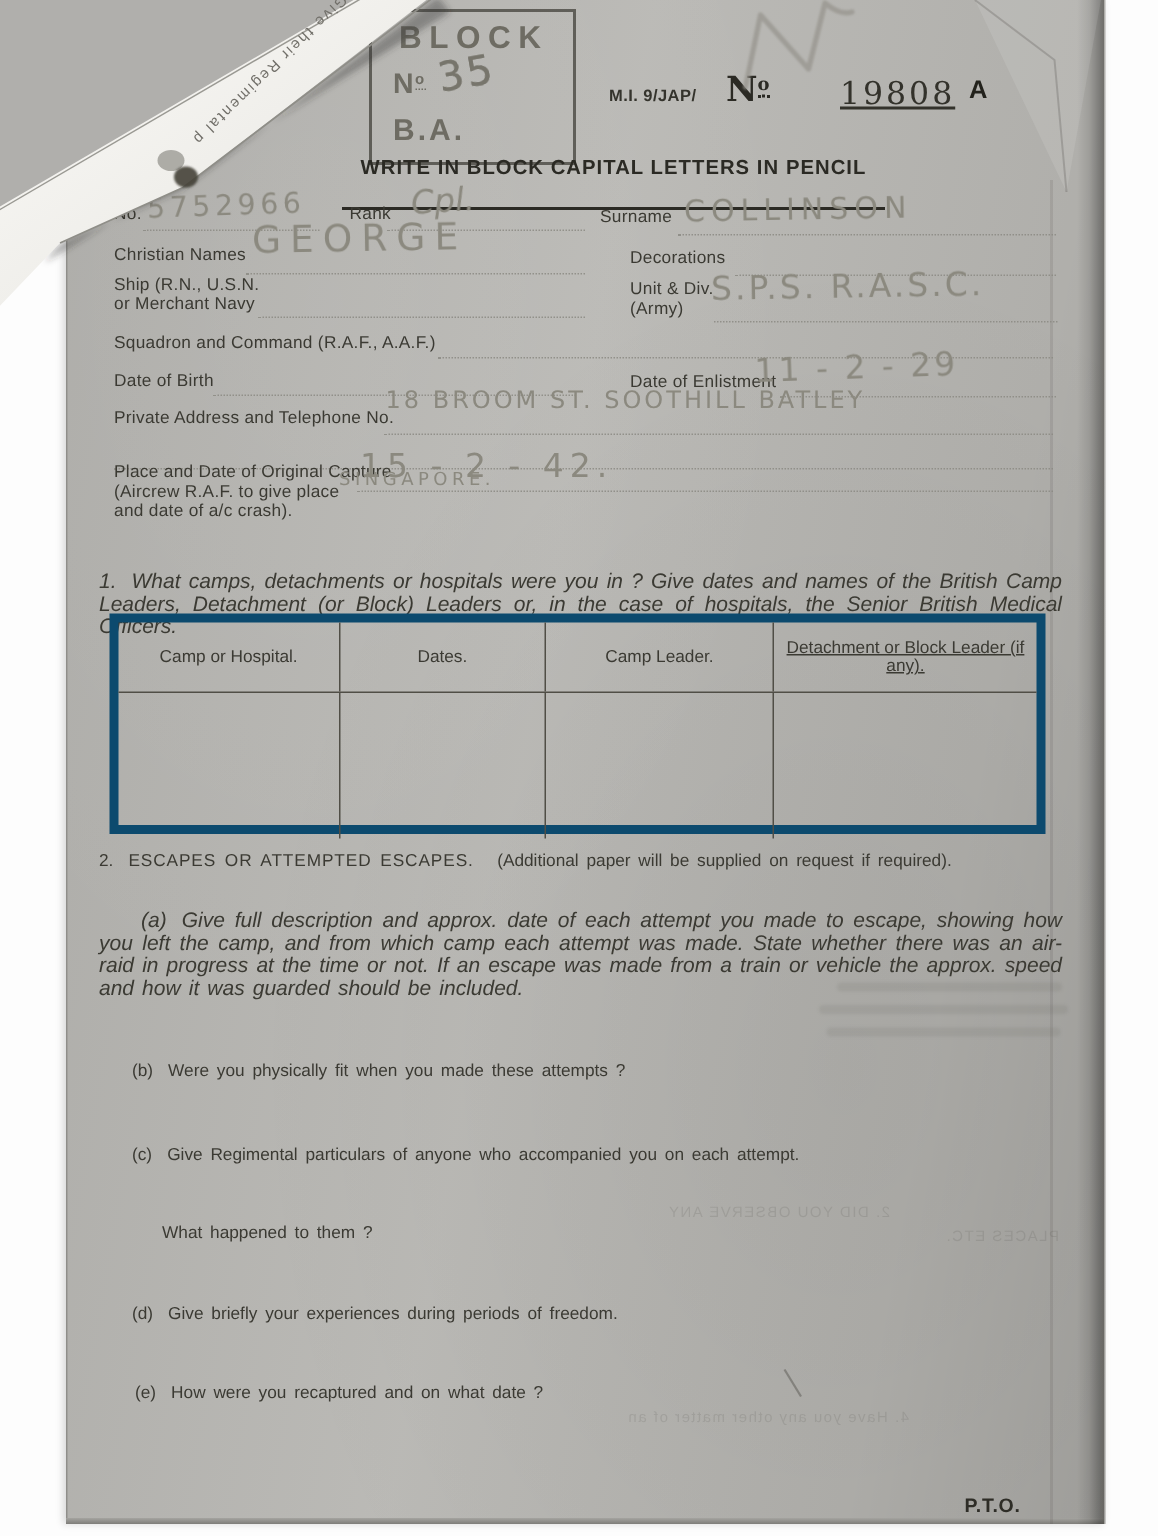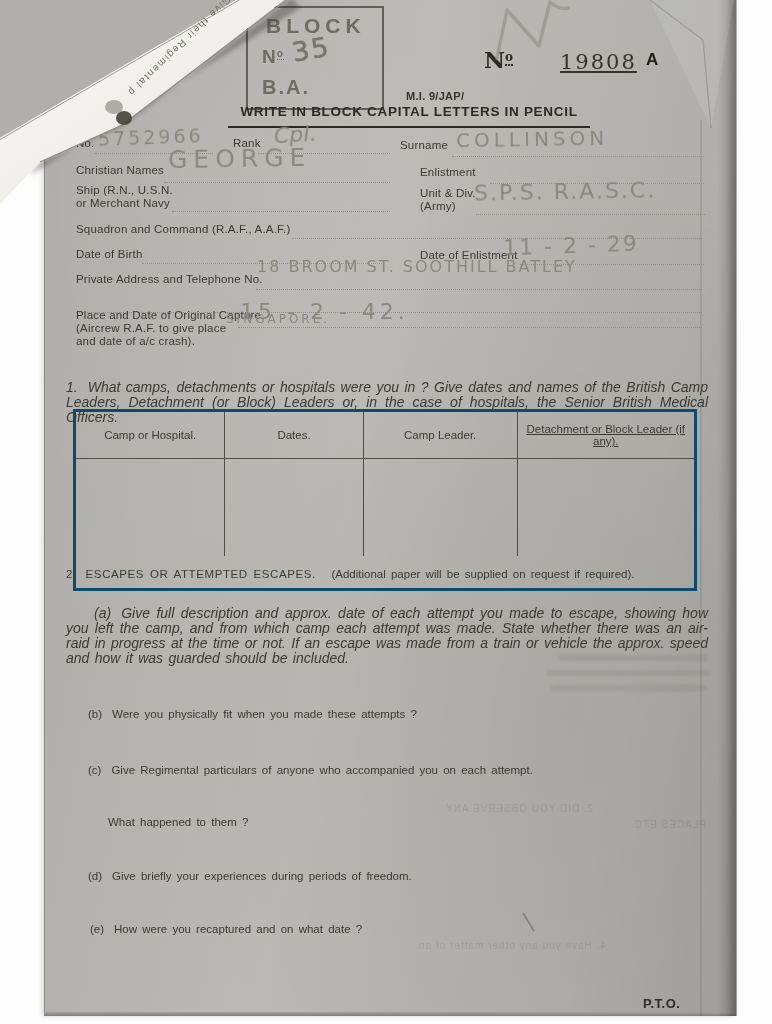--- a/index.html
+++ b/index.html
@@ -21,43 +21,43 @@
   #crease-v{position:absolute;left:700px;top:120px;width:2px;height:896px;background:rgba(75,73,68,.14);}
   
   .lbl{position:absolute;font-size:11.5px;color:#3b3a33;letter-spacing:.2px;white-space:nowrap;}
   .para{position:absolute;font-size:14px;color:#3b3a33;line-height:15px;text-align:justify;word-spacing:1.5px;font-style:italic;}
   .line{position:absolute;font-size:11.5px;color:#3b3a33;white-space:nowrap;word-spacing:2px;}
   .tag{display:inline-block;margin-right:10px;}
   .tag-indent{display:inline-block;margin-left:28px;margin-right:10px;}
   .dots{position:absolute;height:1px;border-bottom:1.5px dotted #8b8a83;opacity:.85;}
   #heading{position:absolute;left:228px;top:104px;width:362px;text-align:center;
            font-size:13.5px;font-weight:bold;letter-spacing:.7px;color:#2b2a24;
-           border-bottom:2.5px solid #2b2a24;padding-bottom:7px;white-space:nowrap;}
-  
-  #mi-ref{position:absolute;left:406px;top:58px;font-size:11px;font-weight:bold;color:#34332c;letter-spacing:.3px;margin-top:32px;}
+           border-bottom:2.5px solid #2b2a24;padding-bottom:19px;white-space:nowrap;}
+  
+  #mi-ref{position:absolute;left:406px;top:58px;font-size:11px;font-weight:bold;color:#34332c;letter-spacing:.3px;}
   #no-abbrev{position:absolute;left:484px;top:46px;font-family:"DejaVu Serif",serif;font-weight:bold;
              font-size:23px;color:#2b2a24;}
   #no-abbrev .supo{font-size:12px;vertical-align:7px;border-bottom:2px dotted #2b2a24;}
   #serial{position:absolute;left:560px;top:50px;font-family:"DejaVu Serif",serif;font-size:21px;
           color:#33322b;letter-spacing:2px;text-decoration:underline;}
   #series{position:absolute;left:646px;top:50px;font-size:17px;font-weight:bold;color:#23221c;letter-spacing:1px;}
   
   #stamp{position:absolute;left:246px;top:6px;width:134px;height:100px;border:2px solid rgba(66,64,58,.75);
          color:#6e6c63;font-weight:bold;}
   #stamp .s1{position:absolute;left:18px;top:6px;font-size:21px;letter-spacing:5px;}
   #stamp .s2{position:absolute;left:14px;top:38px;font-size:19px;letter-spacing:1px;}
   #stamp .s2 .supo{font-size:10px;vertical-align:6px;border-bottom:1.5px dotted #6e6c63;}
   #stamp .s3{position:absolute;left:14px;top:68px;font-size:20px;letter-spacing:2px;}
   #stamp-no{position:absolute;left:292px;top:34px;font-family:"DejaVu Sans",sans-serif;font-size:27px;
             color:#75736a;transform:rotate(-10deg);letter-spacing:2px;filter:blur(.3px);}
   
   .hw{position:absolute;font-family:"DejaVu Sans",sans-serif;color:#8b897f;white-space:nowrap;
       filter:blur(.35px);}
   
-  #camps-table{position:absolute;left:73px;top:409px;width:624px;height:182px;border:3px solid #0c4a6e;box-sizing:border-box;}
+  #camps-table{position:absolute;left:73px;top:409px;width:624px;height:147px;border:6px solid #0c4a6e;box-sizing:border-box;}
   #camps-table .hrow{display:flex;height:46px;border-bottom:1px solid #504e46;}
   #camps-table .brow{display:flex;height:97px;}
   #camps-table .cell{box-sizing:border-box;border-left:1px solid #504e46;display:flex;align-items:center;
             justify-content:center;text-align:center;font-size:11.5px;color:#3b3a33;padding:2px 8px;}
   #camps-table .cell:first-child{border-left:none;}
   .w0{width:24%;} .w1{width:22.4%;} .w2{width:24.9%;} .w3{width:28.7%;text-decoration:underline;}
   
   .mirror{position:absolute;transform:scaleX(-1);font-size:10px;color:#4c4b45;opacity:.15;
           letter-spacing:1px;white-space:nowrap;filter:blur(.4px);}
   .smudge{position:absolute;height:6px;background:rgba(90,88,82,.12);filter:blur(1.2px);border-radius:3px;}
@@ -107,21 +107,21 @@
   <div class="hw" style="left:274px;top:122px;font-size:22px;font-style:italic;transform:rotate(-4deg)">Cpl.</div>
 
   <div class="lbl" style="left:400px;top:139px">Surname</div>
   <div class="dots" style="left:452px;top:155px;width:252px"></div>
   <div class="hw" style="left:456px;top:127px;font-size:20px;letter-spacing:4px;transform:rotate(-1deg)">COLLINSON</div>
 
   <div class="lbl" style="left:76px;top:164px">Christian Names</div>
   <div class="dots" style="left:164px;top:181px;width:226px"></div>
   <div class="hw" style="left:168px;top:144px;font-size:25px;letter-spacing:6px;transform:rotate(-1deg)">GEORGE</div>
 
-  <div class="lbl" style="left:420px;top:166px">Enlistment</div>
+  <div class="lbl" style="left:420px;top:166px">Decorations</div>
   <div class="dots" style="left:490px;top:182px;width:214px"></div>
 
   <div class="lbl" style="left:76px;top:184px">Ship (R.N., U.S.N.</div>
   <div class="lbl" style="left:76px;top:197px">or Merchant Navy</div>
   <div class="dots" style="left:172px;top:210px;width:218px"></div>
 
   <div class="lbl" style="left:420px;top:187px">Unit &amp; Div.</div>
   <div class="lbl" style="left:420px;top:200px">(Army)</div>
   <div class="dots" style="left:476px;top:213px;width:229px"></div>
   <div class="hw" style="left:474px;top:179px;font-size:22px;letter-spacing:2px;transform:rotate(-1deg)">S.P.S.  R.A.S.C.</div>

